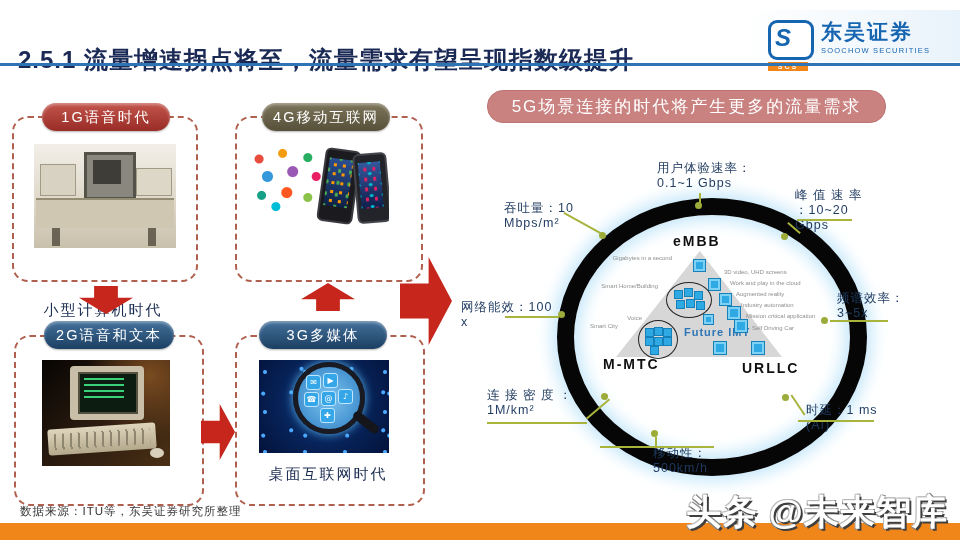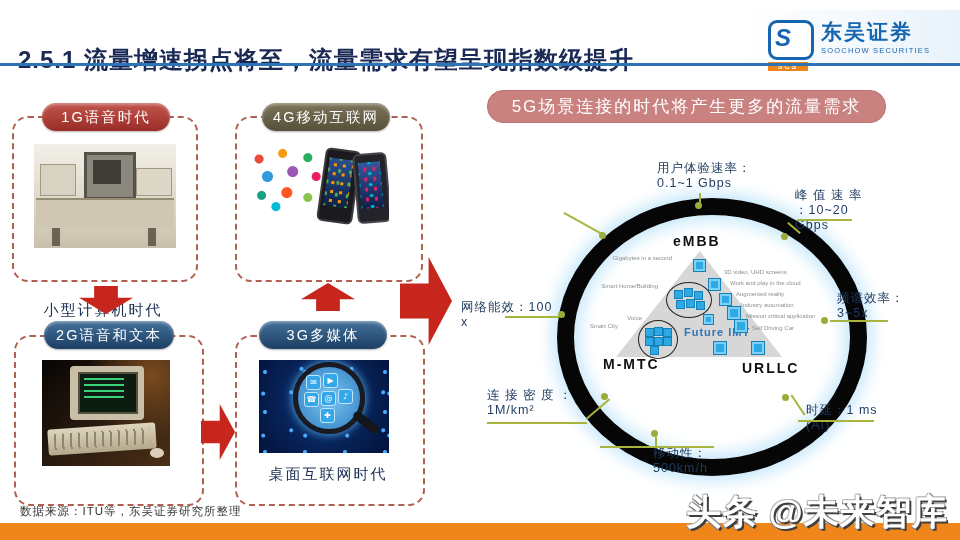--- a/index.html
+++ b/index.html
@@ -227,20 +227,24 @@
 
   <div class="abs metric" style="left:795px;top:188px;">
     <div>峰 值 速 率</div>
     <div>：10~20</div>
     <div>Gbps</div>
   </div>
   <div class="abs lead" style="left:797px;top:219px;width:55px;"></div>
   <div class="abs lead" style="left:786px;top:227px;width:16px;transform:rotate(40deg);"></div>
   <div class="abs dot" style="left:781px;top:233px;"></div>
 
+  <div class="abs metric" style="left:504px;top:201px;">
+    <div>吞吐量：10</div>
+    <div>Mbps/m²</div>
+  </div>
   <div class="abs lead" style="left:561px;top:223px;width:46px;transform:rotate(29deg);"></div>
   <div class="abs dot" style="left:599px;top:232px;"></div>
 
   <div class="abs metric" style="left:461px;top:300px;">
     <div>网络能效：100</div>
     <div>x</div>
   </div>
   <div class="abs lead" style="left:505px;top:316px;width:54px;"></div>
   <div class="abs dot" style="left:558px;top:311px;"></div>
 

